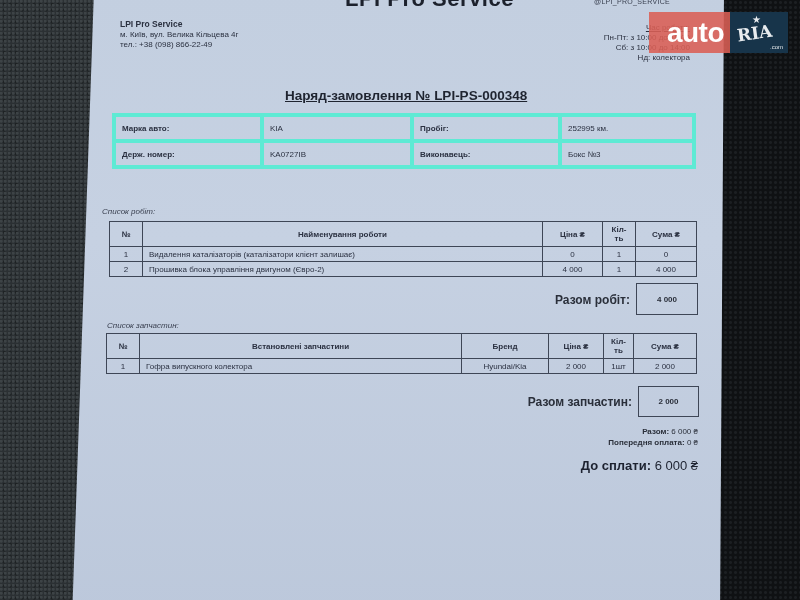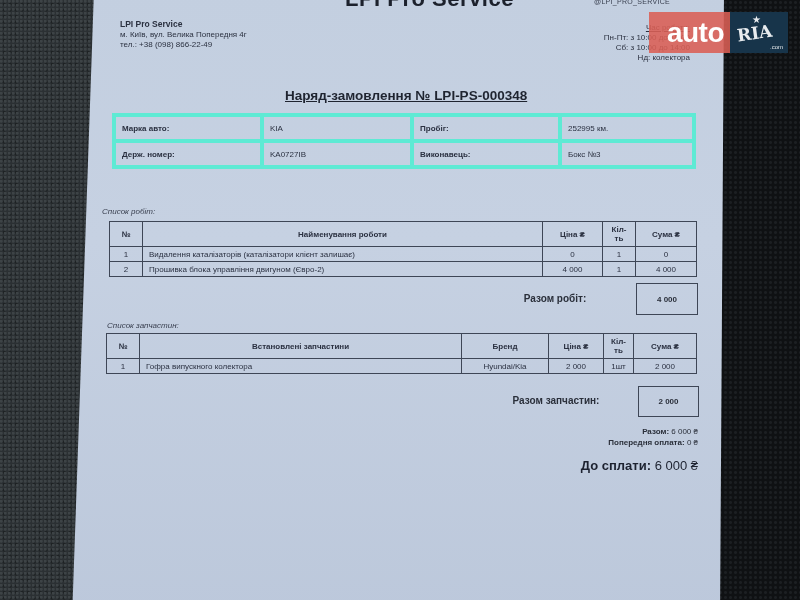--- a/index.html
+++ b/index.html
@@ -46,21 +46,21 @@
   }
   table { border-collapse:collapse; position:absolute; font-size:8px; color:#2a3040; }
   td, th { border:4px solid #5eead4; padding:0 6px; }
   .info td { height:22px; }
   .info td.lbl { font-weight:bold; }
   .section-label { font-size:8px; font-style:italic; color:#3a4050; }
   .grid th { font-weight:bold; height:24px; text-align:center; border:1px solid #3e4656; }
   .grid td { height:14px; border:1px solid #3e4656; }
   .grid td.c { text-align:center; }
   .grid td.r { text-align:center; }
-  .sum-row { position:absolute; font-size:10px; font-weight:bold; text-align:center; }
+  .sum-row { position:absolute; font-size:12px; font-weight:bold; text-align:right; }
   .sum-box { position:absolute; border:1px solid #3e4656; font-size:8px; font-weight:bold; display:flex; align-items:center; justify-content:center; }
   .totals { left:560px; top:427px; width:138px; text-align:right; font-size:8px; line-height:10.5px; }
   .totals b { font-weight:bold; }
   .to-pay { left:560px; top:458px; width:138px; text-align:right; font-size:13px; color:#1d2230; }
   .to-pay b { font-weight:bold; }
   .wm-auto {
     position:absolute; left:649px; top:12px; width:93px; height:41px;
     background:rgba(219,95,84,0.88); color:#fff; font-size:28px; font-weight:bold;
     display:flex; align-items:center; justify-content:center; letter-spacing:-0.5px;
   }
@@ -77,21 +77,21 @@
 
 <div class="leather-left"></div>
 <div class="leather-right"></div>
 <div class="paper"></div>
 
 <div class="abs top-title">LPI Pro Service</div>
 <div class="abs top-handle">@LPI_PRO_SERVICE</div>
 
 <div class="abs company">
   <div class="name">LPI Pro Service</div>
-  <div>м. Київ, вул. Велика Попередня 4г</div>
+  <div>м. Київ, вул. Велика Кільцева 4г</div>
   <div>тел.: +38 (098) 866-22-49</div>
 </div>
 
 <div class="abs hours">
   <div class="h-title">Час роботи:</div>
   <div>Пн-Пт: з 10:00 до 19:00</div>
   <div>Сб: з 10:00 до 14:00</div>
   <div>Нд: колектора</div>
 </div>
 

